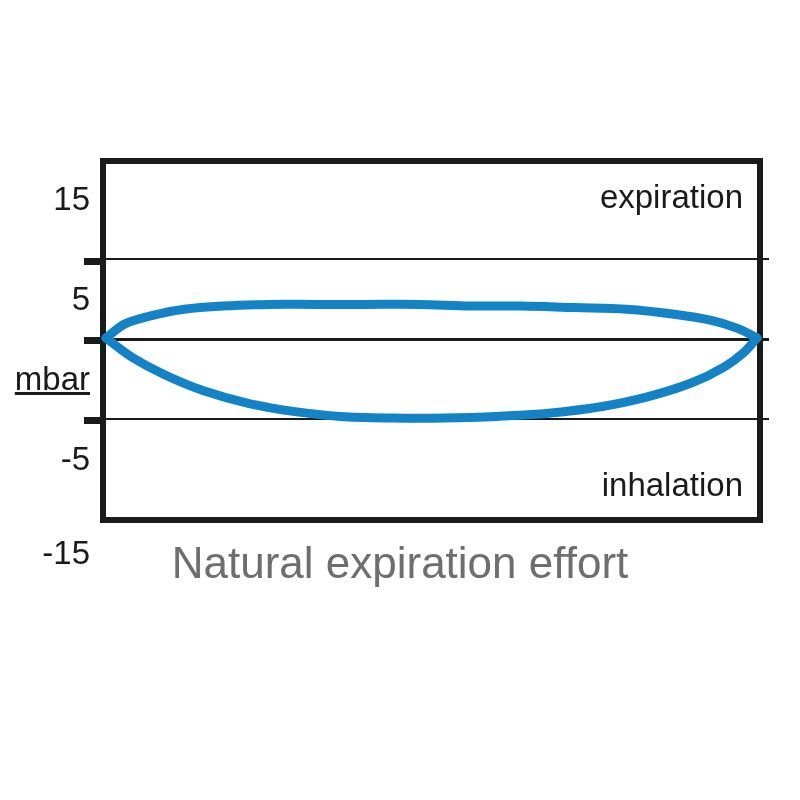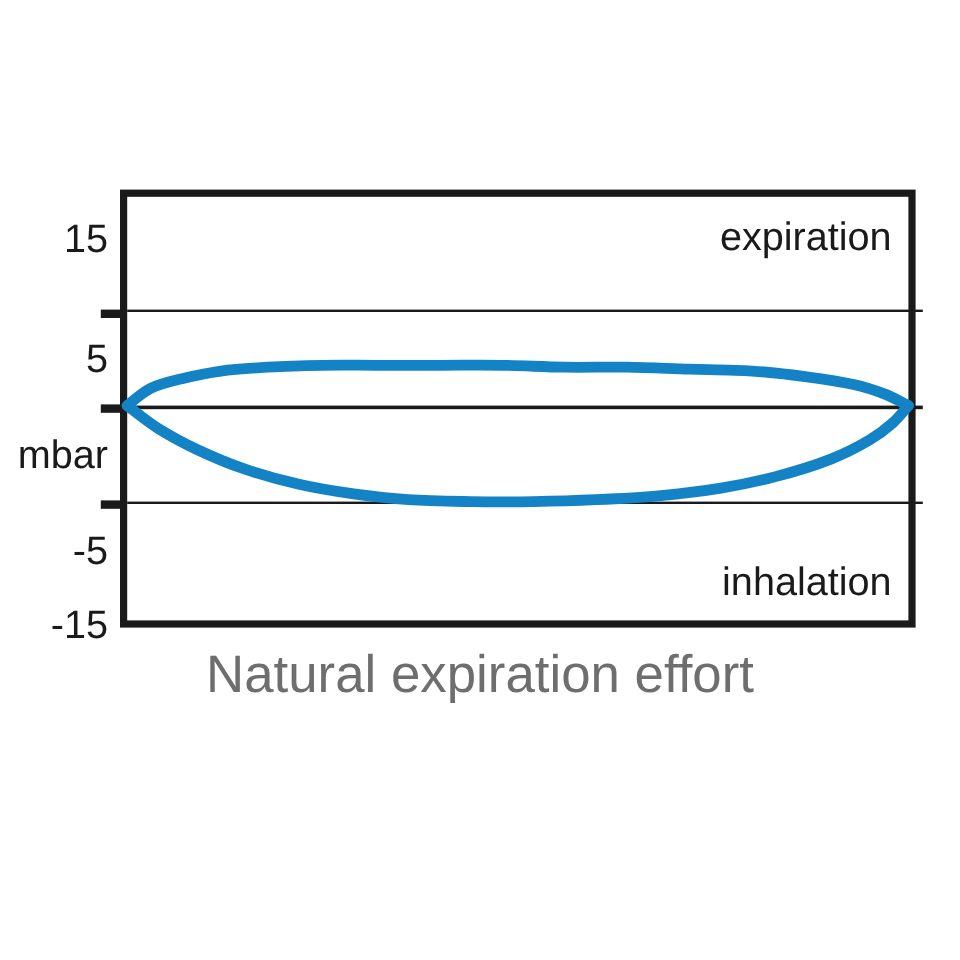--- a/index.html
+++ b/index.html
@@ -108,23 +108,23 @@
     overflow: visible;
   }
 </style>
 </head>
 <body>
 
 <div id="figure">
 
   <div class="ytick-label" id="ylabel-15" style="top: 142px;">15</div>
   <div class="ytick-label" id="ylabel-5" style="top: 242px;">5</div>
-  <div class="ytick-label" id="ylabel-mbar" style="top: 322px;">mbar</div>
+  <div class="ytick-label" id="ylabel-mbar" style="top: 322px; text-decoration: underline;">mbar</div>
   <div class="ytick-label" id="ylabel-neg5" style="top: 402px;">-5</div>
-  <div class="ytick-label" id="ylabel-neg15" style="top: 464px;">-15</div>
+  <div class="ytick-label" id="ylabel-neg15" style="top: 496px;">-15</div>
 
   <div class="tick major" style="top: 258px;"></div>
   <div class="tick major" style="top: 337px;"></div>
   <div class="tick major" style="top: 417px;"></div>
 
   <div class="plot-frame">
     <div class="plot-inner">
 
       <div class="gridline" style="top: 94px;"></div>
       <div class="gridline zero" style="top: 174px;"></div>

